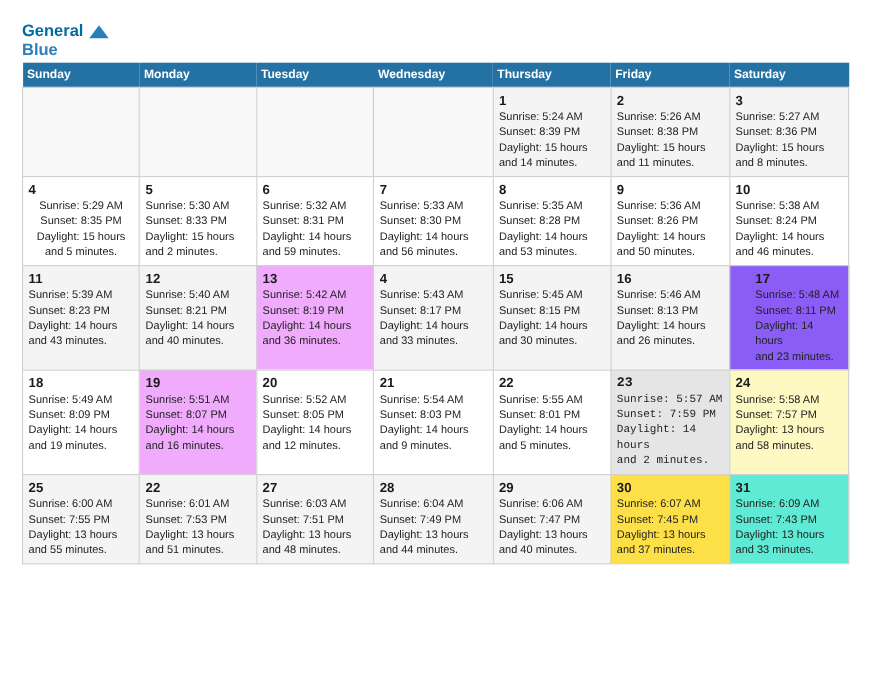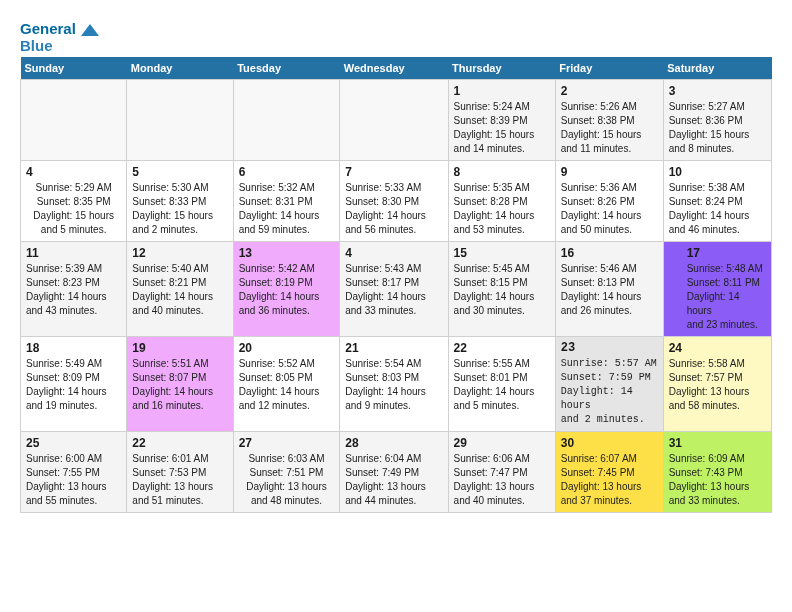--- a/index.html
+++ b/index.html
@@ -276,21 +276,21 @@
         </td>
         <td style="background: rgb(244, 244, 244);">
           <span class="day-number">22</span>
           <div class="day-info" style="white-space: pre-line;">Sunrise: 6:01 AM
 Sunset: 7:53 PM
 Daylight: 13 hours
 and 51 minutes.</div>
         </td>
         <td style="background: rgb(244, 244, 244);">
           <span class="day-number">27</span>
-          <div class="day-info" style="white-space: pre-line; text-align: center;">Sunrise: 6:03 AM
+          <div class="day-info" style="white-space: pre-line;">Sunrise: 6:03 AM
 Sunset: 7:51 PM
 Daylight: 13 hours
 and 48 minutes.</div>
         </td>
         <td style="background: rgb(244, 244, 244);">
           <span class="day-number">28</span>
           <div class="day-info" style="white-space: pre-line;">Sunrise: 6:04 AM
 Sunset: 7:49 PM
 Daylight: 13 hours
 and 44 minutes.</div>
@@ -302,21 +302,21 @@
 Daylight: 13 hours
 and 40 minutes.</div>
         </td>
         <td style="background: #fde047;">
           <span class="day-number">30</span>
           <div class="day-info" style="white-space: pre-line;">Sunrise: 6:07 AM
 Sunset: 7:45 PM
 Daylight: 13 hours
 and 37 minutes.</div>
         </td>
-        <td style="background: #bef264;">
+        <td style="background: #5eead4;">
           <span class="day-number">31</span>
           <div class="day-info" style="white-space: pre-line;">Sunrise: 6:09 AM
 Sunset: 7:43 PM
 Daylight: 13 hours
 and 33 minutes.</div>
         </td>
       </tr>
     </tbody>
 </table>
 

